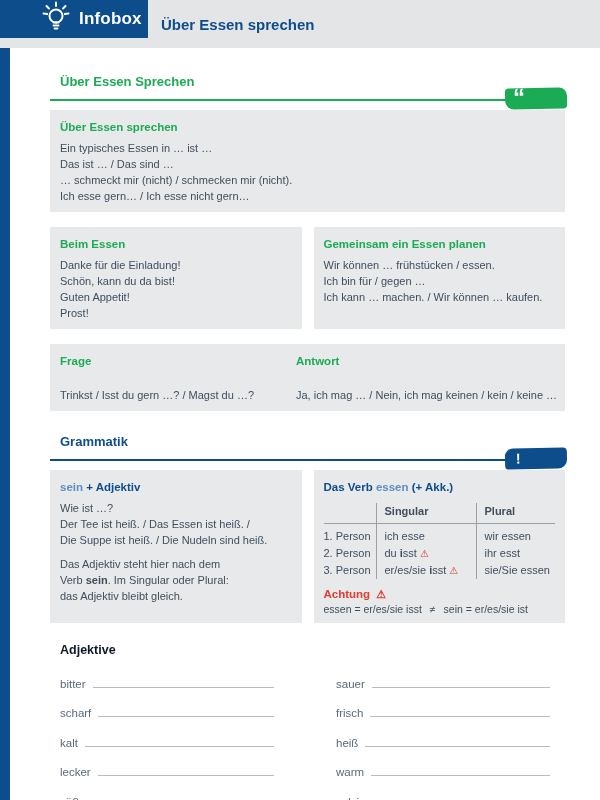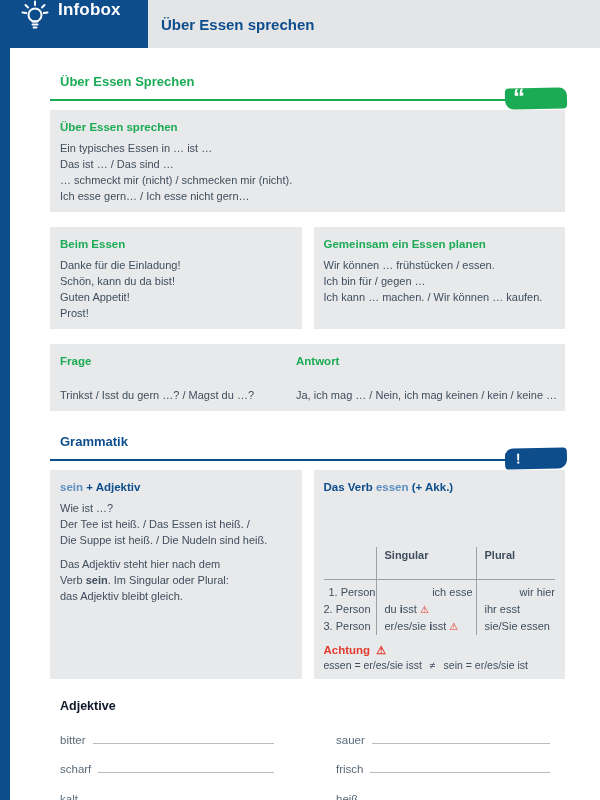--- a/index.html
+++ b/index.html
@@ -6,21 +6,21 @@
   html,body { width:600px; height:800px; }
   body {
     font-family:"Liberation Sans", sans-serif;
     background:#ffffff;
     position:relative;
     color:#3f4e5f;
     overflow:hidden;
   }
   .leftbar { position:absolute; left:0; top:0; width:10px; height:800px; background:#0e4d8c; }
   .topbar { position:absolute; top:0; left:0; width:600px; height:48px; background:#e4e5e6; display:flex; }
-  .brand { width:148px; height:48px; background:#0e4d8c; display:flex; padding-left:20px; gap:8px; flex:none; }
+  .brand { width:148px; height:38px; background:#0e4d8c; display:flex; align-items:center; padding-left:41px; gap:8px; flex:none; }
   .brand-label { color:#fff; font-weight:bold; font-size:17px; letter-spacing:.2px; }
   .topbar-title { color:#0e4d8c; font-weight:bold; font-size:15px; display:flex; align-items:center; padding-left:13px; }
 
   .content { position:absolute; top:48px; left:50px; width:515px; }
 
   .sec-title { font-size:13px; font-weight:bold; padding-left:10px; margin-top:26px; }
   .sec-title.green { color:#1cab55; }
   .sec-title.blue  { color:#0e4d8c;margin-top:23px; }
 
   .rule { position:relative; margin-top:10px; height:2px; }
@@ -43,22 +43,22 @@
   .row .box { flex:1; }
 
   .qa { display:grid; grid-template-columns:236px 1fr; margin-top:15px; }
   .qa .lines { margin-top:20px; }
 
   .para2 { margin-top:8px; }
   .b { font-weight:bold; }
 
   .gtable { display:grid; grid-template-columns:52px 100px 1fr; margin-top:10px; font-size:11px; }
   .gcell { line-height:16px; white-space:nowrap; }
-  .ghead { font-weight:bold; padding-bottom:16px; border-bottom:1px solid #99a1a9;margin-top:44px; }
-  .gbody-top { padding-top:4px;text-align:right; }
+  .ghead { font-weight:bold; padding-bottom:4px; border-bottom:1px solid #99a1a9; }
+  .gbody-top { padding-top:4px; }
   .c2, .c3 { border-left:1px solid #99a1a9; padding-left:8px; }
   .warn { color:#e23b30; margin-left:3px; font-size:10px; }
   .achtung { margin-top:9px; font-size:11.5px; font-weight:bold; color:#e23b30; }
   .achtung .warn { font-size:11px; }
   .formula { margin-top:2px; font-size:10.5px; white-space:nowrap; }
   .neq { margin:0 8px; }
 
   .sub-title { color:#0f172a; font-weight:bold; font-size:12.5px; padding-left:10px; margin-top:20px; }
   .adj-grid { display:grid; grid-template-columns:1fr 1fr; column-gap:62px; padding:4px 15px 0 10px; }
   .adj-row { display:flex; align-items:flex-end; height:29.5px; }
@@ -170,21 +170,21 @@
 
     <section class="box">
       <h3 class="box-title blue"><span>Das Verb </span><span class="tl-light">essen </span><span>(+ Akk.)</span></h3>
       <div class="gtable">
         <div class="gcell ghead"></div>
         <div class="gcell ghead c2">Singular</div>
         <div class="gcell ghead c3">Plural</div>
 
         <div class="gcell gbody-top">1. Person</div>
         <div class="gcell gbody-top c2"><span>ich esse</span><span class="b"></span><span></span><span class="warn"></span></div>
-        <div class="gcell gbody-top c3">wir hier</div>
+        <div class="gcell gbody-top c3">wir essen</div>
 
         <div class="gcell">2. Person</div>
         <div class="gcell c2"><span>du </span><span class="b">i</span><span>sst</span><span class="warn">⚠</span></div>
         <div class="gcell c3">ihr esst</div>
 
         <div class="gcell">3. Person</div>
         <div class="gcell c2"><span>er/es/sie </span><span class="b">i</span><span>sst</span><span class="warn">⚠</span></div>
         <div class="gcell c3">sie/Sie essen</div>
       </div>
       <div class="achtung"><span>Achtung</span> <span class="warn">⚠</span></div>

